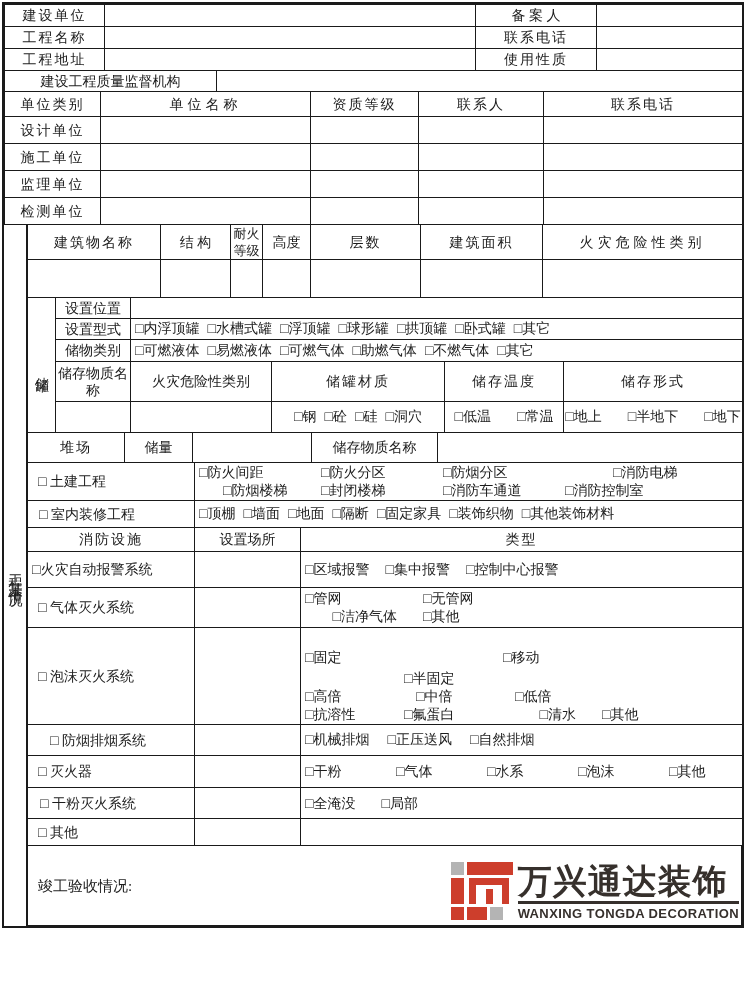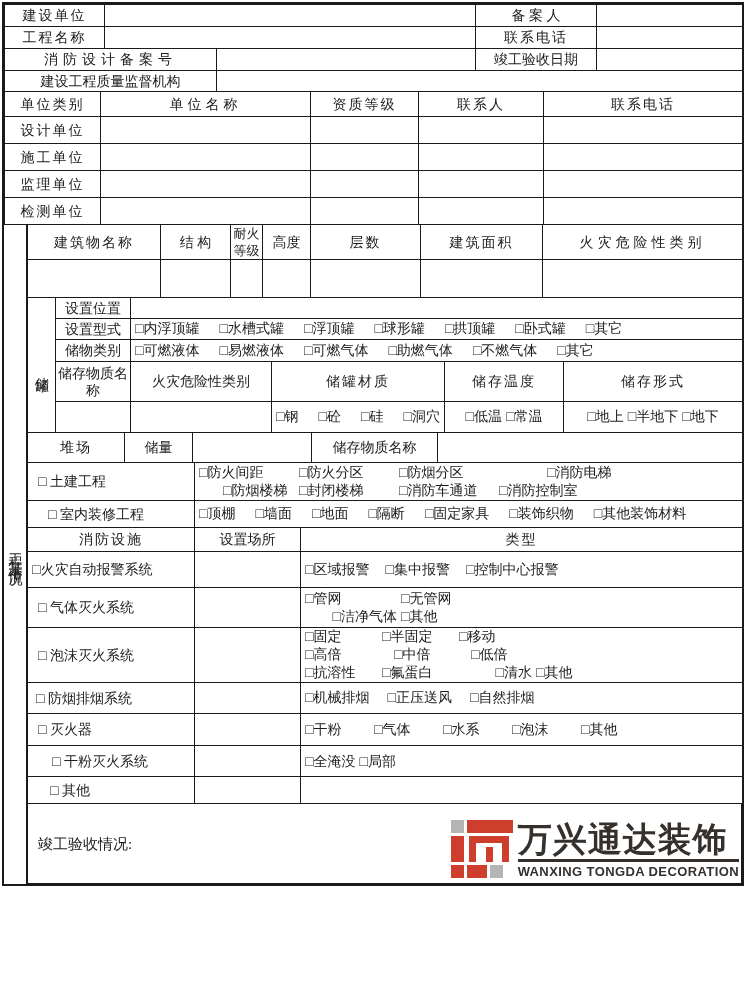--- a/index.html
+++ b/index.html
@@ -18,23 +18,23 @@
   .f13 { font-size:13px; }
   
   .mainflex { display:flex; align-items:stretch; }
   .sidecol { width:23px; border-right:1px solid var(--line); display:flex;
              align-items:center; justify-content:center; }
   .vtext { writing-mode:vertical-lr; text-orientation:upright; letter-spacing:4px;
            font-size:14px; line-height:22px; }
   .rightstack { width:715px; }
   
   .opts { display:flex; flex-direction:column; justify-content:center; height:100%; }
-  .opt-line { display:flex; gap:4px; align-items:center; line-height:18px; white-space:nowrap; }
+  .opt-line { display:flex; gap:26px; align-items:center; line-height:18px; white-space:nowrap; }
   .opt { white-space:nowrap; }
-  .gap8  .opt-line { gap:20px; }
+  .gap8  .opt-line { gap:8px; }
   .gap16 .opt-line { gap:16px; }
   .gap18 .opt-line { gap:18px; }
   .centeropts .opt-line { justify-content:center; }
   .vtop .opts { justify-content:flex-start; padding-top:2px; }
   
   .acc-cell { position:relative; vertical-align:top; padding:32px 0 0 10px; font-size:15px; }
   
   .logo { position:absolute; right:2px; bottom:3px; display:flex; align-items:flex-start; gap:5px; }
   .mark { width:62px; height:58px; position:relative; flex:0 0 auto; }
   .mark div { position:absolute; }
@@ -73,23 +73,23 @@
       <td class="c">备 案 人</td>
       <td></td>
     </tr>
     <tr style="height:22px">
       <td class="c ls2">工程名称</td>
       <td colspan="2"></td>
       <td class="c ls2">联系电话</td>
       <td></td>
     </tr>
     <tr style="height:22px">
-      <td colspan="2" class="c ls5">消防设计备案号</td>
-      <td></td>
-      <td class="c">竣工验收日期</td>
+      <td class="c ls2">工程地址</td>
+      <td colspan="2"></td>
+      <td class="c ls2">使用性质</td>
       <td></td>
     </tr>
     <tr style="height:21px">
       <td colspan="2" class="c">建设工程质量监督机构</td>
       <td colspan="3"></td>
     </tr>
   </tbody>
     </table>
 
   <table>
@@ -304,21 +304,21 @@
                   <div class="opt-line">
                     <span class="opt" style="min-width: 96px; padding-left: 24px;">□防烟楼梯</span>
                     <span class="opt" style="min-width: 96px;">□封闭楼梯</span>
                     <span class="opt" style="min-width: 96px;">□消防车通道</span>
                     <span class="opt" style="min-width: 96px;">□消防控制室</span>
                   </div>
                 </div>
           </td>
         </tr>
         <tr style="height:27px">
-          <td style="padding-left:20px">□ 室内装修工程</td>
+          <td style="padding-left:11px">□ 室内装修工程</td>
           <td class="gap8">
             <div class="opts">
                   <div class="opt-line">
                     <span class="opt">□顶棚</span>
                     <span class="opt">□墙面</span>
                     <span class="opt">□地面</span>
                     <span class="opt">□隔断</span>
                     <span class="opt">□固定家具</span>
                     <span class="opt">□装饰织物</span>
                     <span class="opt">□其他装饰材料</span>
@@ -370,39 +370,39 @@
                 </div>
           </td>
         </tr>
         <tr style="height:54px">
           <td style="padding-left:10px">□ 泡沫灭火系统</td>
           <td></td>
           <td>
             <div class="opts">
                   <div class="opt-line">
                     <span class="opt" style="min-width: 73px;">□固定</span>
-                    <span class="opt" style="min-width: 73px;">□半固定</span>
+                    <span class="opt" style="min-width: 73px; margin-top: 42px;">□半固定</span>
                     <span class="opt" style="min-width: 73px;">□移动</span>
                   </div>
                   <div class="opt-line">
                     <span class="opt" style="min-width: 73px;">□高倍</span>
                     <span class="opt" style="min-width: 73px; margin-left: 12px;">□中倍</span>
                     <span class="opt" style="min-width: 73px;">□低倍</span>
                   </div>
                   <div class="opt-line">
                     <span class="opt" style="min-width: 73px;">□抗溶性</span>
                     <span class="opt" style="min-width: 73px;">□氟蛋白</span>
                     <span class="opt" style="min-width: 73px; text-align: right;">□清水</span>
                     <span class="opt" style="min-width: 73px;">□其他</span>
                   </div>
                 </div>
           </td>
         </tr>
         <tr style="height:31px">
-          <td style="padding-left:8px">□ 防烟排烟系统</td>
+          <td style="padding-left:22px">□ 防烟排烟系统</td>
           <td></td>
           <td class="gap18">
             <div class="opts">
                   <div class="opt-line">
                     <span class="opt">□机械排烟</span>
                     <span class="opt">□正压送风</span>
                     <span class="opt">□自然排烟</span>
                   </div>
                 </div>
           </td>
@@ -416,33 +416,33 @@
                     <span class="opt" style="min-width: 65px;">□干粉</span>
                     <span class="opt" style="min-width: 65px;">□气体</span>
                     <span class="opt" style="min-width: 65px;">□水系</span>
                     <span class="opt" style="min-width: 65px;">□泡沫</span>
                     <span class="opt" style="min-width: 65px;">□其他</span>
                   </div>
                 </div>
           </td>
         </tr>
         <tr style="height:31px">
-          <td style="padding-left:24px">□ 干粉灭火系统</td>
+          <td style="padding-left:12px">□ 干粉灭火系统</td>
           <td></td>
           <td class="vtop">
             <div class="opts">
                   <div class="opt-line">
                     <span class="opt">□全淹没</span>
                     <span class="opt">□局部</span>
                   </div>
                 </div>
           </td>
         </tr>
         <tr style="height:27px">
-          <td style="padding-left:22px">□ 其他</td>
+          <td style="padding-left:10px">□ 其他</td>
           <td></td>
           <td></td>
         </tr>
       </tbody>
         </table>
 
       <table>
         <tbody>
             <tr style="height:80px">
           <td class="acc-cell">

